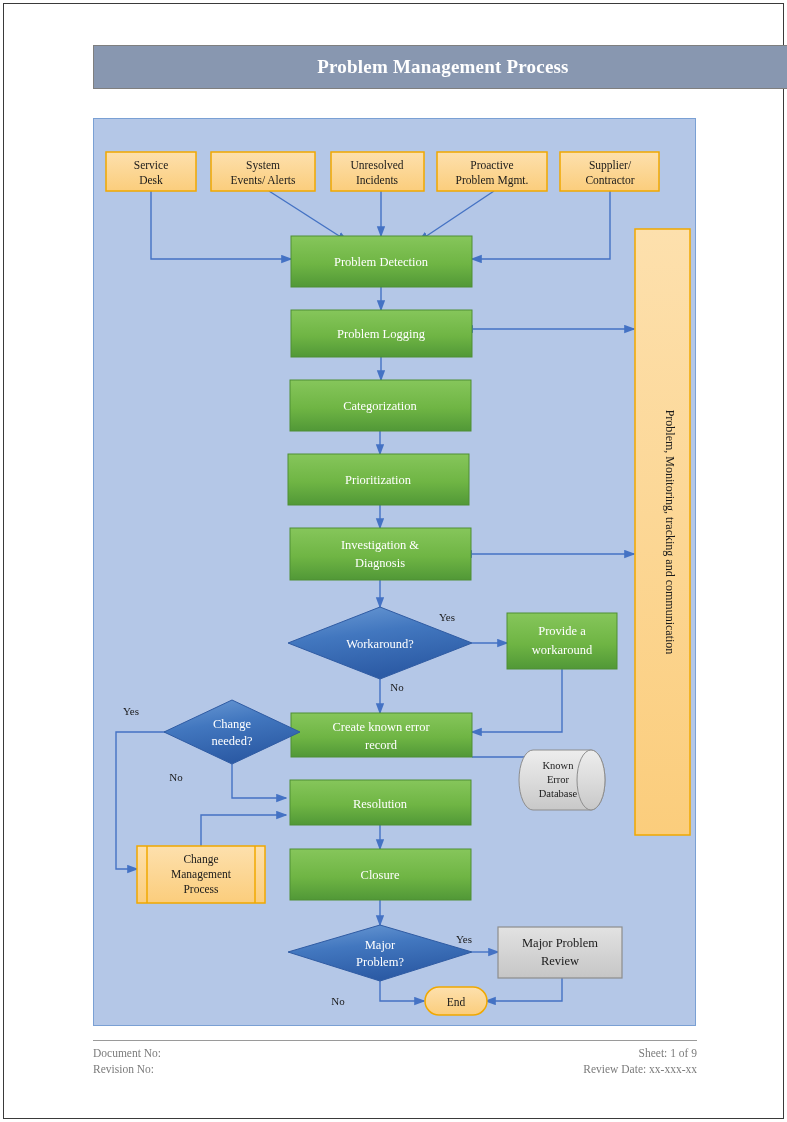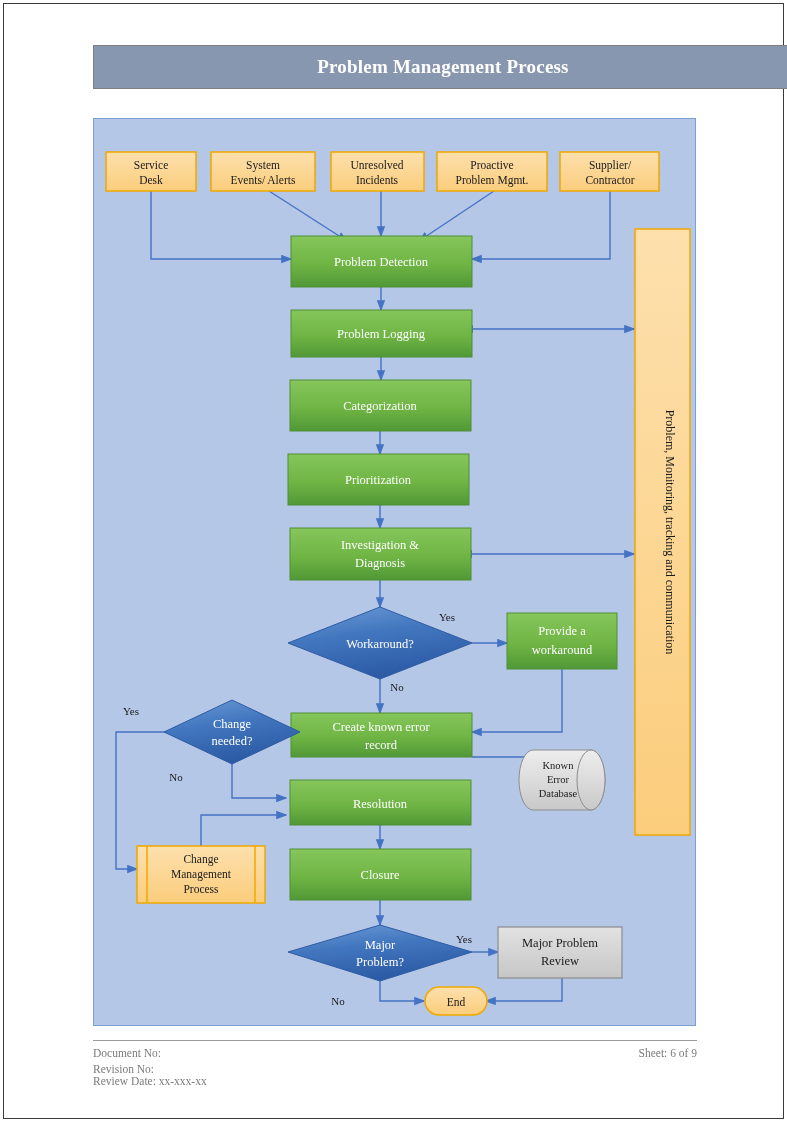--- a/index.html
+++ b/index.html
@@ -39,21 +39,21 @@
   .footer{
     position:absolute;left:93px;top:1040px;width:604px;height:48px;
     border-top:1px solid #9a9a9a;
     color:#7b7b7b;
     font-size:11.5px;
   }
   .footer .row{
     position:absolute;left:0;right:0;display:flex;justify-content:space-between;
   }
   .footer .r1{top:6px;gap:8px;}
-  .footer .r2{top:22px;flex-direction:column;}
+  .footer .r2{top:22px;}
 
   
   text{font-family:"Liberation Serif", serif; }
   .lbl-white{fill:#ffffff;font-size:12.5px;}
   .lbl-dark{fill:#1a1a1a;font-size:11.5px;}
   .lbl-yn{fill:#1a1a1a;font-size:11px;}
   .lbl-db{fill:#1a1a1a;font-size:10.5px;}
   .lbl-gray{fill:#1a1a1a;font-size:12.5px;}
   .lbl-side{fill:#1a1a1a;font-size:12px;}
 </style>
@@ -273,19 +273,19 @@
   <g>
     <rect x="331" y="868" width="62" height="28" rx="14" ry="14" fill="url(#gOrange)" stroke="#f0a800" stroke-width="1.5"></rect>
     <text class="lbl-dark" x="362" y="887" text-anchor="middle">End</text>
   </g>
 </svg>
 </div>
 
 <div class="footer">
   <div class="row r1">
     <span>Document No:</span>
-    <span>Sheet: 6 of 9</span>
+    <span>Sheet: 1 of 9</span>
   </div>
   <div class="row r2">
     <span>Revision No:</span>
     <span>Review Date: xx-xxx-xx</span>
   </div>
 </div>
 
 </body></html>

